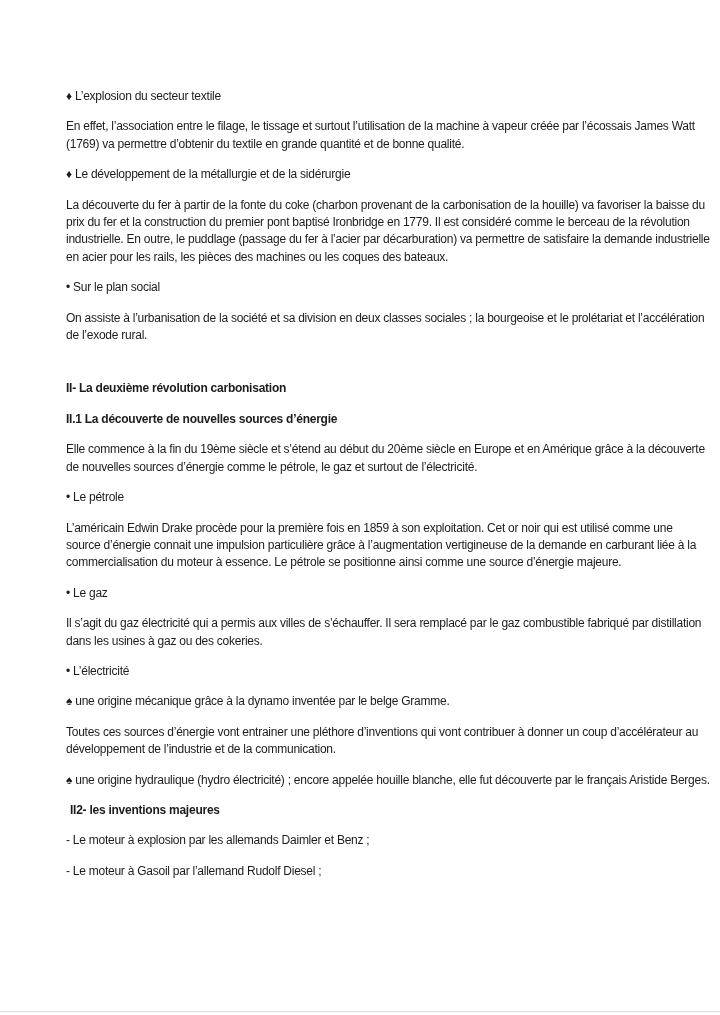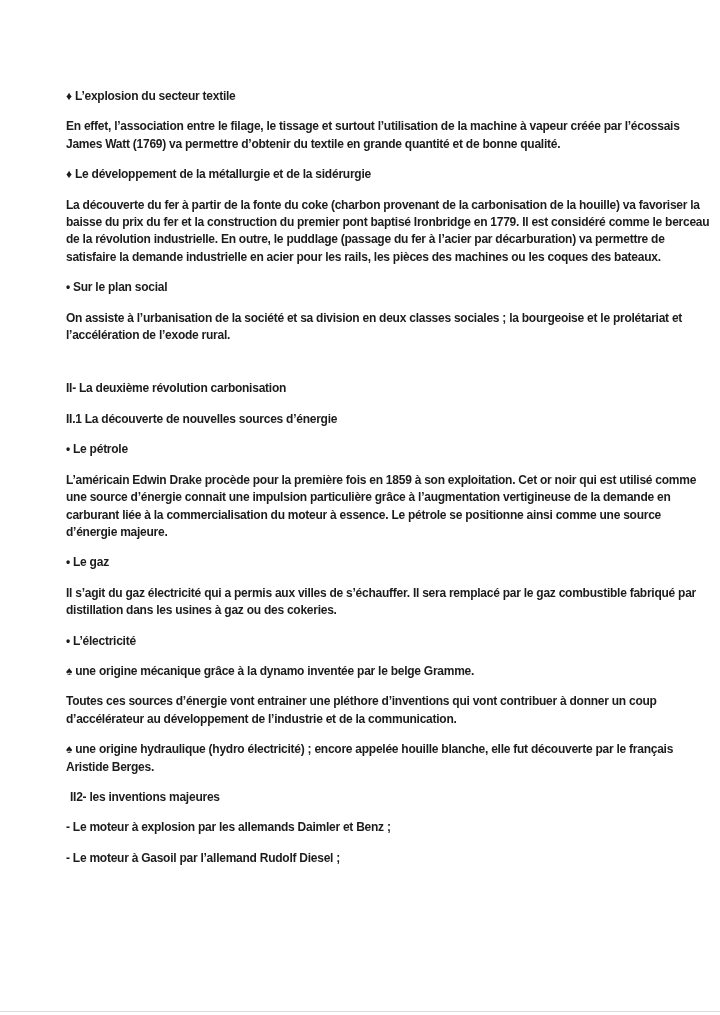--- a/index.html
+++ b/index.html
@@ -21,21 +21,20 @@
     left: 66px;
     width: 644px;
   }
   .page p {
     margin: 0 0 13px 0;
     font-size: 12px;
     line-height: 17.4px;
     letter-spacing: -0.25px;
     color: #1c1c1c;
     text-align: left;
-    font-weight: bold;
   }
   .heading {
     font-weight: bold;
     color: #101010;
   }
   .section-gap {
     margin-top: 36px !important;
   }
   .indent-sm {
     padding-left: 4px;
@@ -54,20 +53,21 @@
 
 <main class="page">
   <p>♦ L’explosion du secteur textile</p>
   <p>En effet, l’association entre le filage, le tissage et surtout l’utilisation de la machine à vapeur créée par l’écossais James Watt (1769) va permettre d’obtenir du textile en grande quantité et de bonne qualité.</p>
   <p>♦ Le développement de la métallurgie et de la sidérurgie</p>
   <p>La découverte du fer à partir de la fonte du coke (charbon provenant de la carbonisation de la houille) va favoriser la baisse du prix du fer et la construction du premier pont baptisé Ironbridge en 1779. Il est considéré comme le berceau de la révolution industrielle. En outre, le puddlage (passage du fer à l’acier par décarburation) va permettre de satisfaire la demande industrielle en acier pour les rails, les pièces des machines ou les coques des bateaux.</p>
   <p>• Sur le plan social</p>
   <p>On assiste à l’urbanisation de la société et sa division en deux classes sociales ; la bourgeoise et le prolétariat et l’accélération de l’exode rural.</p>
   <p class="heading section-gap">II- La deuxième révolution carbonisation</p>
   <p class="heading">II.1 La découverte de nouvelles sources d’énergie</p>
+  <p>Elle commence à la fin du 19ème siècle et s’étend au début du 20ème siècle en Europe et en Amérique grâce à la découverte de nouvelles sources d’énergie comme le pétrole, le gaz et surtout de l’électricité.</p>
   <p>• Le pétrole</p>
   <p>L’américain Edwin Drake procède pour la première fois en 1859 à son exploitation. Cet or noir qui est utilisé comme une source d’énergie connait une impulsion particulière grâce à l’augmentation vertigineuse de la demande en carburant liée à la commercialisation du moteur à essence. Le pétrole se positionne ainsi comme une source d’énergie majeure.</p>
   <p>• Le gaz</p>
   <p>Il s’agit du gaz électricité qui a permis aux villes de s’échauffer. Il sera remplacé par le gaz combustible fabriqué par distillation dans les usines à gaz ou des cokeries.</p>
   <p>• L’électricité</p>
   <p>♠ une origine mécanique grâce à la dynamo inventée par le belge Gramme.</p>
   <p>Toutes ces sources d’énergie vont entrainer une pléthore d’inventions qui vont contribuer à donner un coup d’accélérateur au développement de l’industrie et de la communication.</p>
   <p>♠ une origine hydraulique (hydro électricité) ; encore appelée houille blanche, elle fut découverte par le français Aristide Berges.</p>
   <p class="heading indent-sm">II2- les inventions majeures</p>
   <p>- Le moteur à explosion par les allemands Daimler et Benz ;</p>

